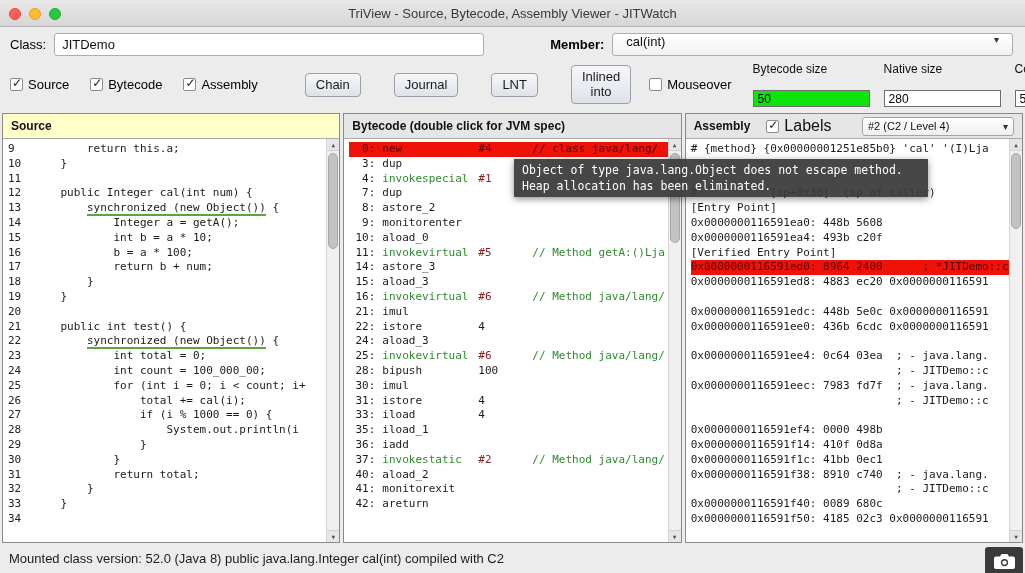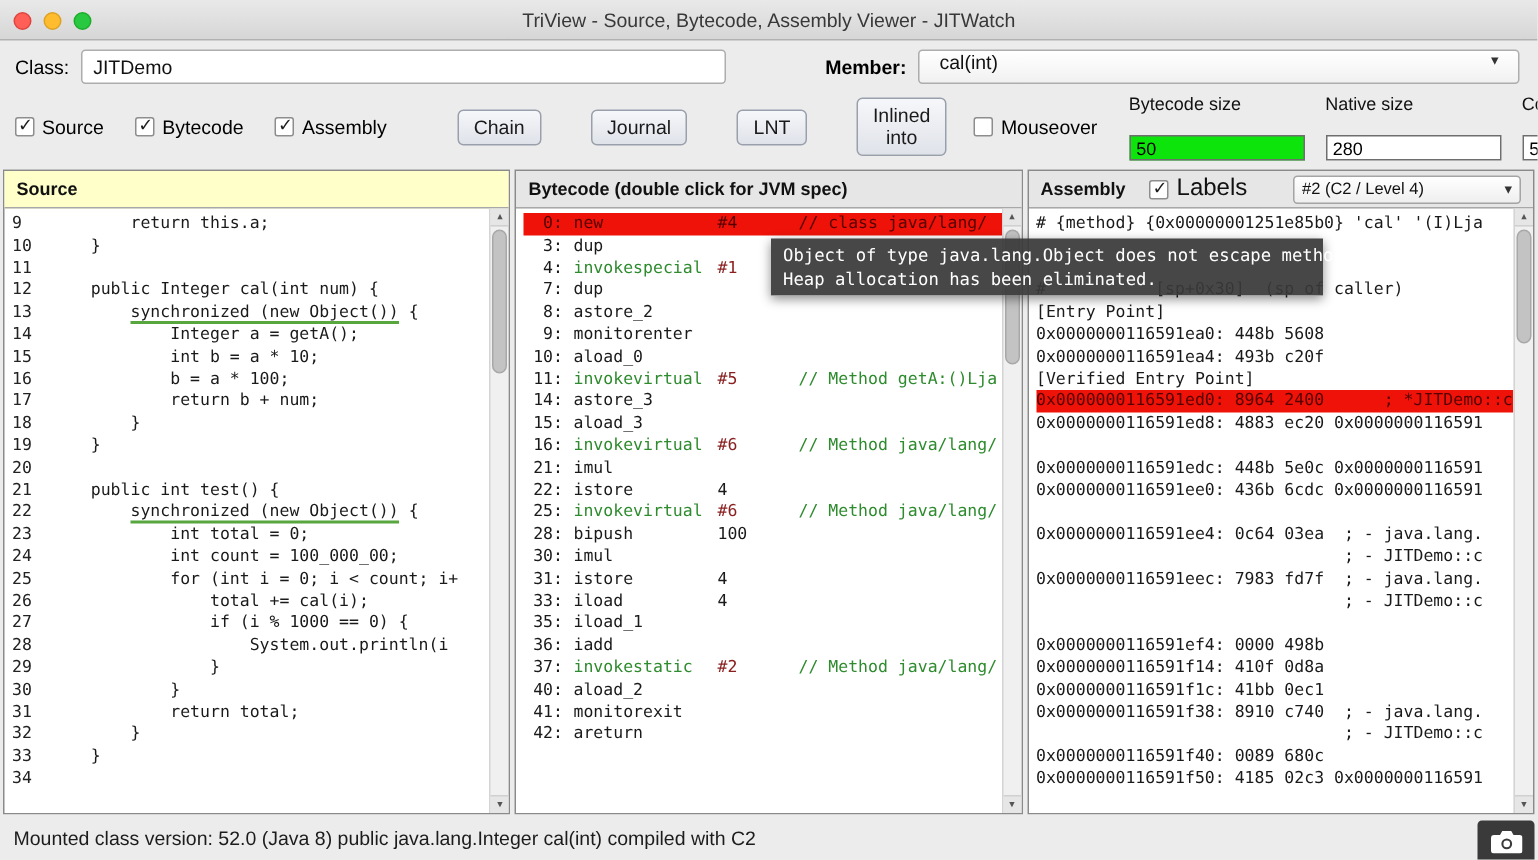--- a/index.html
+++ b/index.html
@@ -67,21 +67,21 @@
   .cmp-combo { margin-left:auto; width:152px; height:19px; font-size:11px; font-weight:normal; background:linear-gradient(#ffffff,#efefef); border:1px solid #a5a5a5; border-radius:3px; display:flex; align-items:center; justify-content:space-between; padding:0 5px; }
 
   
   .vscroll { position:absolute; right:0; top:0; bottom:0; width:13px; background:#f0f0f0; border-left:1px solid #d4d4d4; }
   .sb-arrow { position:absolute; left:0; width:12px; height:12px; font-size:6px; color:#555; text-align:center; line-height:12px; background:#e6e6e6; }
   .sb-arrow.up { top:0; border-bottom:1px solid #d0d0d0; }
   .sb-arrow.down { bottom:0; border-top:1px solid #d0d0d0; }
   .sb-thumb { position:absolute; left:1px; width:10px; background:#c3c3c3; border:1px solid #a8a8a8; border-radius:6px; }
 
   
-  .tooltip { position:absolute; left:514px; top:159px; width:368px; background:rgba(57,57,57,0.93); color:#fff; font-family:"DejaVu Sans Mono",monospace; font-size:11.5px; line-height:16px; padding:3px 8px; z-index:60; box-shadow:0 2px 7px rgba(0,0,0,0.45); }
+  .tooltip { position:absolute; left:514px; top:159px; width:414px; background:rgba(57,57,57,0.93); color:#fff; font-family:"DejaVu Sans Mono",monospace; font-size:11.5px; line-height:16px; padding:3px 8px; z-index:60; box-shadow:0 2px 7px rgba(0,0,0,0.45); }
   .tt-line { white-space:pre; }
 
   
   .statusbar { flex:1; display:flex; align-items:center; padding:0 9px; font-size:13px; color:#1c1c1c; background:#ececec; position:relative; }
   .camera-btn { position:absolute; right:2px; top:4px; width:38px; height:29px; background:#3a3a3a; border-radius:3px; display:flex; align-items:center; justify-content:center; }
 </style>
 </head>
 <body>
 
 <div class="app">
@@ -220,20 +220,21 @@
             <div class="bc-row"><span class="off">7:</span><span class="mn">dup</span><span class="op"></span><span class="cm"></span></div>
             <div class="bc-row"><span class="off">8:</span><span class="mn">astore_2</span><span class="op"></span><span class="cm"></span></div>
             <div class="bc-row"><span class="off">9:</span><span class="mn">monitorenter</span><span class="op"></span><span class="cm"></span></div>
             <div class="bc-row"><span class="off">10:</span><span class="mn">aload_0</span><span class="op"></span><span class="cm"></span></div>
             <div class="bc-row"><span class="off">11:</span><span class="mn green">invokevirtual</span><span class="op ref">#5</span><span class="cm">// Method getA:()Lja</span></div>
             <div class="bc-row"><span class="off">14:</span><span class="mn">astore_3</span><span class="op"></span><span class="cm"></span></div>
             <div class="bc-row"><span class="off">15:</span><span class="mn">aload_3</span><span class="op"></span><span class="cm"></span></div>
             <div class="bc-row"><span class="off">16:</span><span class="mn green">invokevirtual</span><span class="op ref">#6</span><span class="cm">// Method java/lang/</span></div>
             <div class="bc-row"><span class="off">21:</span><span class="mn">imul</span><span class="op"></span><span class="cm"></span></div>
             <div class="bc-row"><span class="off">22:</span><span class="mn">istore</span><span class="op">4</span><span class="cm"></span></div>
+            <div class="bc-row"><span class="off">24:</span><span class="mn">aload_3</span><span class="op"></span><span class="cm"></span></div>
             <div class="bc-row"><span class="off">25:</span><span class="mn green">invokevirtual</span><span class="op ref">#6</span><span class="cm">// Method java/lang/</span></div>
             <div class="bc-row"><span class="off">28:</span><span class="mn">bipush</span><span class="op">100</span><span class="cm"></span></div>
             <div class="bc-row"><span class="off">30:</span><span class="mn">imul</span><span class="op"></span><span class="cm"></span></div>
             <div class="bc-row"><span class="off">31:</span><span class="mn">istore</span><span class="op">4</span><span class="cm"></span></div>
             <div class="bc-row"><span class="off">33:</span><span class="mn">iload</span><span class="op">4</span><span class="cm"></span></div>
             <div class="bc-row"><span class="off">35:</span><span class="mn">iload_1</span><span class="op"></span><span class="cm"></span></div>
             <div class="bc-row"><span class="off">36:</span><span class="mn">iadd</span><span class="op"></span><span class="cm"></span></div>
             <div class="bc-row"><span class="off">37:</span><span class="mn green">invokestatic</span><span class="op ref">#2</span><span class="cm">// Method java/lang/</span></div>
             <div class="bc-row"><span class="off">40:</span><span class="mn">aload_2</span><span class="op"></span><span class="cm"></span></div>
             <div class="bc-row"><span class="off">41:</span><span class="mn">monitorexit</span><span class="op"></span><span class="cm"></span></div>

